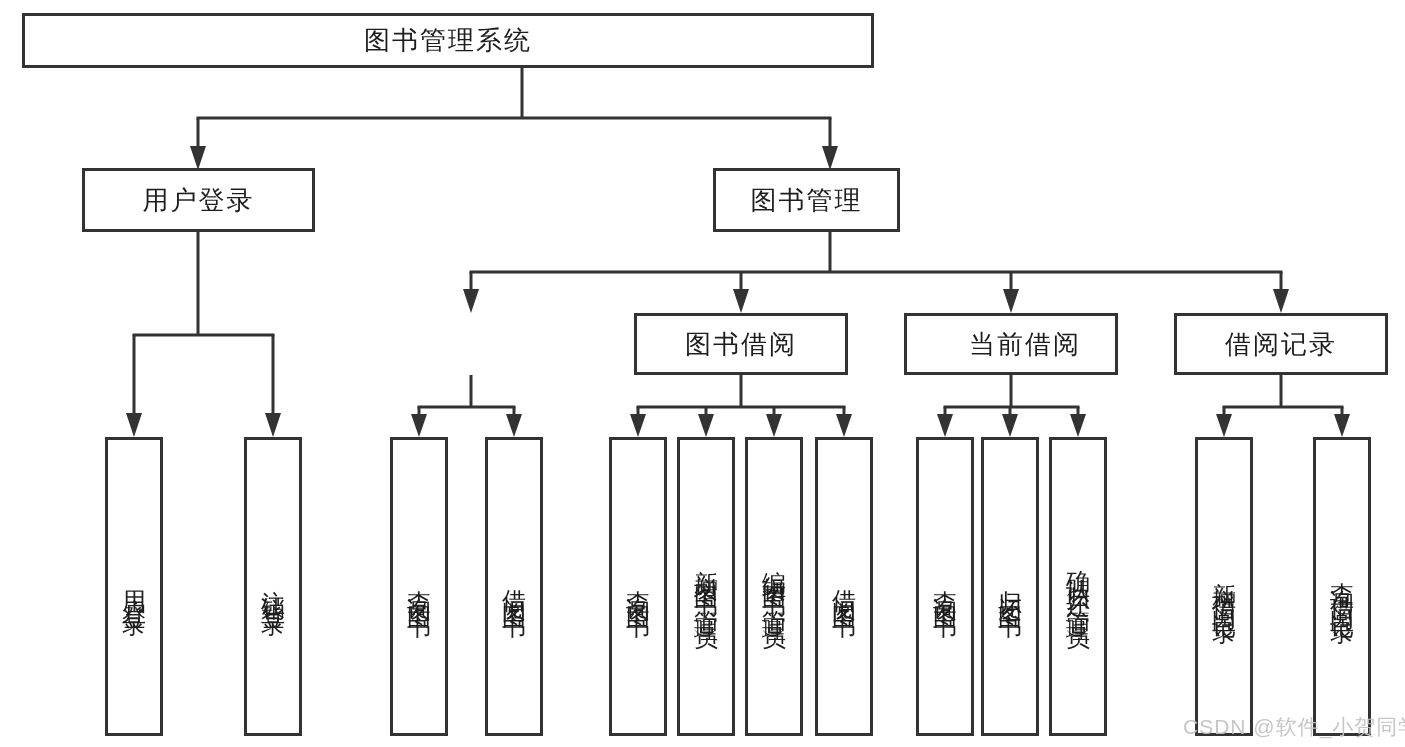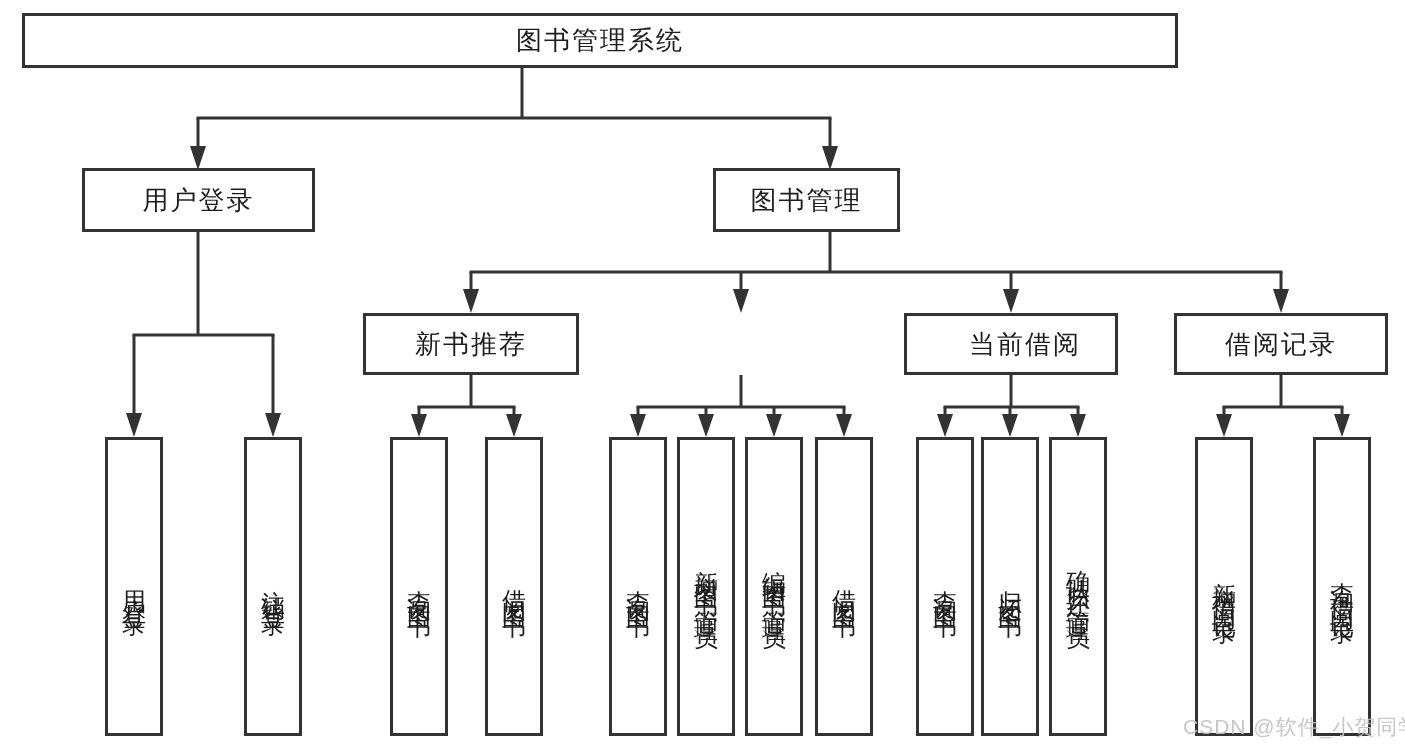--- a/index.html
+++ b/index.html
@@ -124,33 +124,33 @@
       <polygon points="766,414 782,414 774,437"></polygon>
       <polygon points="836,414 852,414 844,437"></polygon>
       <polygon points="937,414 953,414 945,437"></polygon>
       <polygon points="1002,414 1018,414 1010,437"></polygon>
       <polygon points="1070,414 1086,414 1078,437"></polygon>
       <polygon points="1216,414 1232,414 1224,437"></polygon>
       <polygon points="1334,414 1350,414 1342,437"></polygon>
     </g>
   </svg>
 
-  <div class="box" style="left:22px; top:13px; width:1156px; height:55px;">
+  <div class="box" style="left:22px; top:13px; width:852px; height:55px;">
     <span class="hlabel">图书管理系统</span>
   </div>
 
   <div class="box" style="left:82px; top:168px; width:233px; height:64px;">
     <span class="hlabel">用户登录</span>
   </div>
   <div class="box" style="left:713px; top:168px; width:187px; height:64px;">
     <span class="hlabel">图书管理</span>
   </div>
 
-  <div class="box" style="left:363px; top:313px; width:216px; height:62px;">
-    <span class="hlabel">新书推荐</span>
+  <div class="box" style="left:634px; top:313px; width:214px; height:62px;">
+    <span class="hlabel">图书借阅</span>
   </div>
   <div class="box" style="left:904px; top:313px; width:214px; height:62px;padding-left:28px;">
     <span class="hlabel">当前借阅</span>
   </div>
   <div class="box" style="left:1174px; top:313px; width:214px; height:62px;">
     <span class="hlabel">借阅记录</span>
   </div>
 
   <div class="box" style="left:105px; top:437px; width:58px; height:299px;">
     <span class="vtext">用户登录</span>

